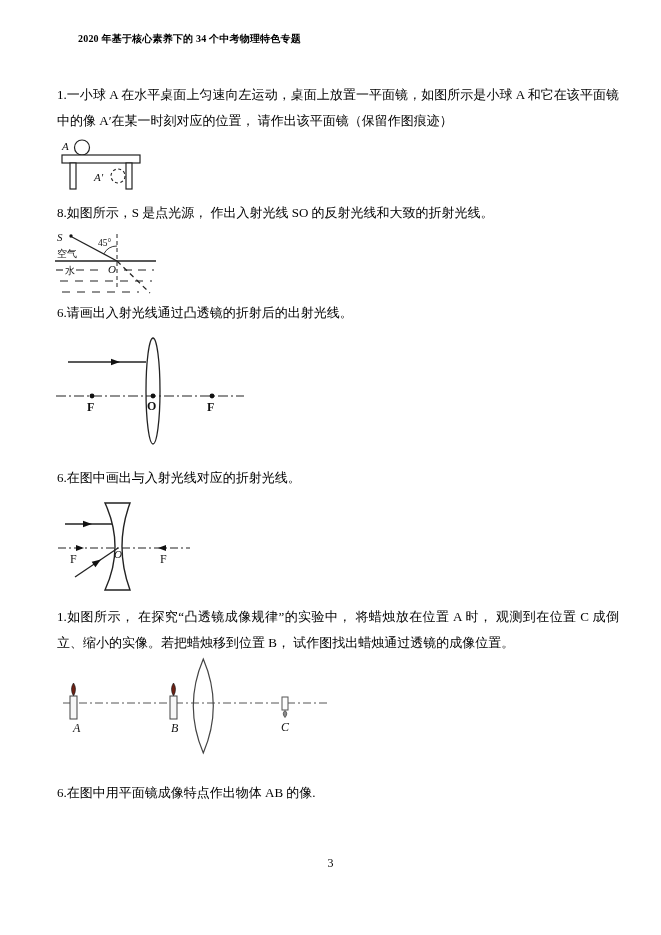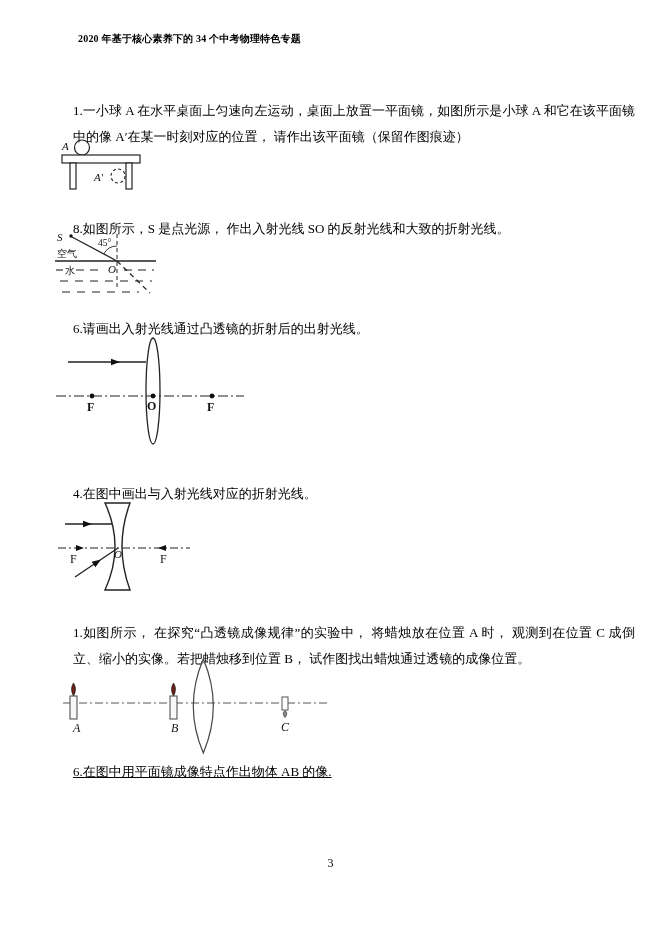--- a/index.html
+++ b/index.html
@@ -8,29 +8,29 @@
     font-family:"Liberation Serif","DejaVu Serif",serif; color:#000;
     overflow:hidden;
   }
   .abs { position:absolute; }
   .doc-header {
     left:59px; top:32px; font-size:10px; font-weight:bold; letter-spacing:0.2px;
     white-space:nowrap;
     margin-left:19px;
   }
   .question {
-    margin:16px; font-size:13px; line-height:26px; width:562px; left:57px;
+    margin:0; font-size:13px; line-height:26px; width:562px; left:57px;
     text-align:justify;
   }
   .q1 { top:82px; }
   .q2 { top:200px; }
   .q3 { top:300px; }
   .q4 { top:465px; }
   .q5 { top:604px; }
-  .q6 { top:743px;text-decoration:underline; }
+  .q6 { top:780px; }
   .fig { position:absolute; }
   .fig-1 { left:58px;  top:136px; }
   .fig-2 { left:54px;  top:226px; }
   .fig-3 { left:56px;  top:332px; }
   .fig-4 { left:56px;  top:497px; }
   .fig-5 { left:52px;  top:656px; }
   .page-number {
     left:0; top:856px; width:661px; text-align:center; font-size:12px;
   }
   svg { display:block; }
@@ -91,21 +91,21 @@
   <circle cx="36" cy="64" r="2.4" fill="#111"></circle>
   <text x="31" y="79" class="lbl12 bold">F</text>
   <circle cx="97" cy="64" r="2.4" fill="#111"></circle>
   <text x="91" y="78" class="lbl12 bold">O</text>
   <circle cx="156" cy="64" r="2.4" fill="#111"></circle>
   <text x="151" y="79" class="lbl12 bold">F</text>
   <line x1="12" y1="30" x2="90" y2="30" class="stroke" stroke-width="1.4"></line>
   <polygon points="0,0 -9,-3.3 -9,3.3" transform="translate(64,30)" fill="#111"></polygon>
 </svg>
 
-<p class="abs question q4">4.在图中画出与入射光线对应的折射光线。</p>
+<p class="abs question q4">6.在图中画出与入射光线对应的折射光线。</p>
 
 <svg class="fig fig-4" width="190" height="105" viewBox="0 0 190 105">
   <line x1="2" y1="51" x2="134" y2="51" class="stroke" stroke-width="1.1" stroke-dasharray="8 3 2 3"></line>
   <polygon points="0,0 -8,-3 -8,3" transform="translate(28,51)" fill="#111"></polygon>
   <polygon points="0,0 -8,-3 -8,3" transform="translate(102,51) rotate(180)" fill="#111"></polygon>
   <path d="M 49 6 L 74 6 Q 58 49.5 74 93 L 49 93 Q 69 49.5 49 6 Z" class="stroke" stroke-width="1.4"></path>
   <text x="14" y="66" class="lbl12">F</text>
   <text x="104" y="66" class="lbl12">F</text>
   <text x="58" y="61" class="lbl it">O</text>
   <line x1="9" y1="27" x2="56" y2="27" class="stroke" stroke-width="1.3"></line>

